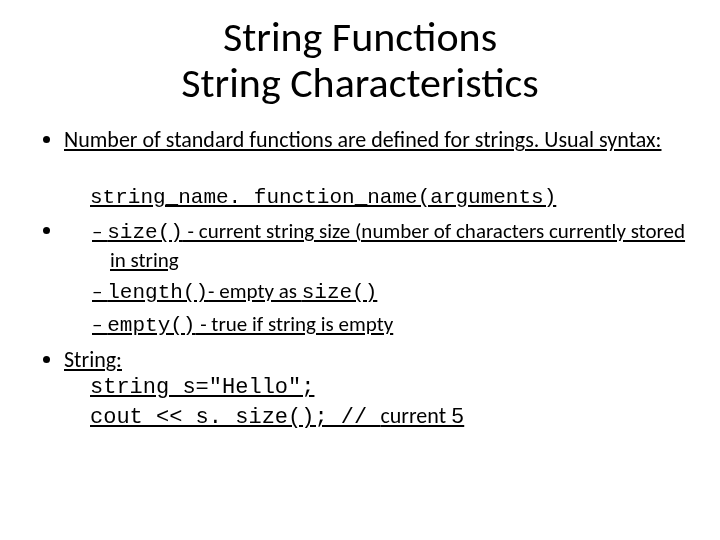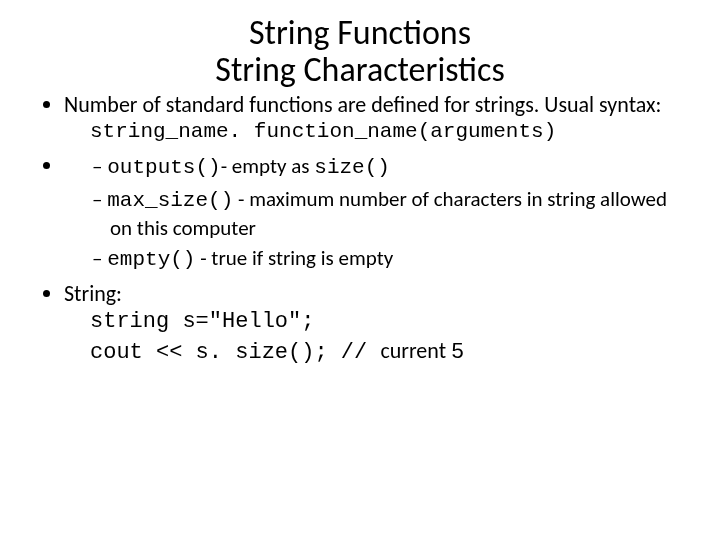--- a/index.html
+++ b/index.html
@@ -12,31 +12,32 @@
     color: #000;
   }
   .slide {
     box-sizing: border-box;
     width: 720px;
     height: 540px;
     padding: 10px 30px 20px 30px;
   }
   .title {
     text-align: center;
-    font-size: 34px;
+    font-size: 42px;
     line-height: 1.1;
-    margin: 4px 0 2px 0;
+    margin: 4px 0 20px 0;
     font-weight: 400;
   }
   ul.top {
     list-style: disc;
     margin: 0;
     padding-left: 34px;
     font-size: 22px;
     line-height: 1.28;
+    text-decoration: underline;
   }
   ul.top > li {
     margin-bottom: 6px;
   }
   ul.sub {
     list-style: none;
     margin: 4px 0 6px 0;
     padding-left: 28px;
     font-size: 21px;
   }
@@ -53,20 +54,21 @@
   }
   .indent {
     display: block;
     padding-left: 26px;
   }
   .syntax {
     display: block;
     padding-left: 26px;
     font-family: "Courier New", Courier, monospace;
     font-size: 21px;
+    margin-top: 30px;
   }
 </style>
 </head>
 <body>
 
 <div class="slide">
 
   <div class="title">
     <span>String Functions</span><br>
     <span>String Characteristics</span>
@@ -75,24 +77,24 @@
   <ul class="top">
 
     <li>
       <span>Number of standard functions are defined for strings. Usual syntax:</span>
       <span class="syntax">string_name. function_name(arguments)</span>
     </li>
 
     <li>
       <ul class="sub">
         <li>
-          <span class="code">outputs()</span><span>- empty as </span><span class="code">size()</span>
+          <span class="code">size()</span><span> -  current string size (number of characters currently stored in string</span>
         </li>
         <li>
-          <span class="code">max_size()</span><span>  - maximum number of characters in string allowed on this computer</span>
+          <span class="code">length()</span><span>- empty as </span><span class="code">size()</span>
         </li>
         <li>
           <span class="code">empty()</span><span> - true if string is empty</span>
         </li>
       </ul>
     </li>
 
     <li>
       <span>String:</span>
       <span class="indent code">string s="Hello";</span>

